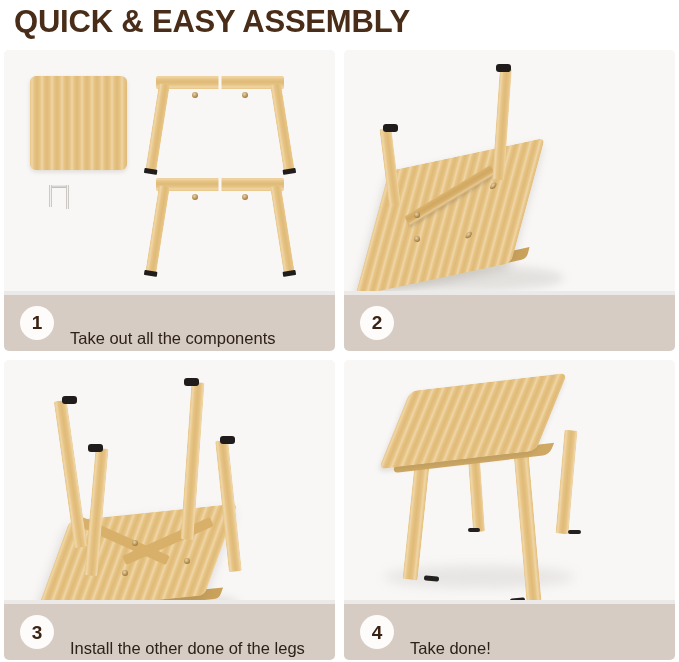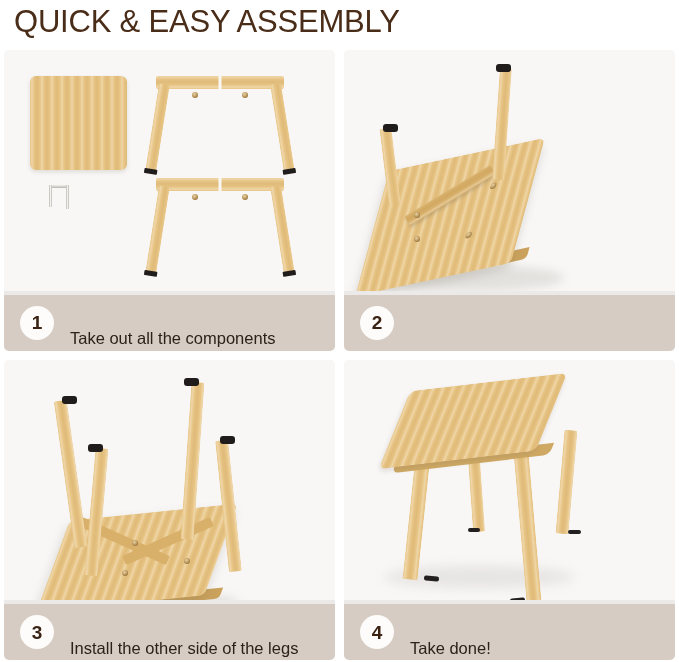--- a/index.html
+++ b/index.html
@@ -14,21 +14,21 @@
     overflow: hidden;
     font-family: "Liberation Sans", sans-serif;
   }
 
   
   #page-title {
     position: absolute;
     left: 14px;
     top: 1px;
     font-size: 31px;
-    font-weight: normal;
+    font-weight: bold;
     letter-spacing: -0.2px;
     color: #4a2d18;
     line-height: 42px;
     white-space: nowrap;
   }
 
   
   #steps-grid {
     position: absolute;
     left: 4px;
@@ -406,21 +406,21 @@
         <div class="p3-leg bamboo" style="left:218px; top:80px; height:132px; transform:rotate(-6deg);"></div>
         <div class="cap-top" style="left:216px; top:76px;"></div>
 
         <div class="screw" style="left:128px; top:180px;"></div>
         <div class="screw" style="left:180px; top:198px;"></div>
         <div class="screw" style="left:118px; top:210px;"></div>
       </div>
     </div>
     <div class="caption">
       <div class="step-badge">3</div>
-      <div class="caption-text">Install the other side of the legs</div>
+      <div class="caption-text">Install the other done of the legs</div>
     </div>
   </div>
 
   <div class="step-card">
     <div class="photo">
       <div class="stage">
 
         <div class="p4-floor-shadow"></div>
 
         <div class="p4-leg bamboo" style="left:66px; top:76px; width:15px; height:144px; transform:rotate(6deg);"></div>

